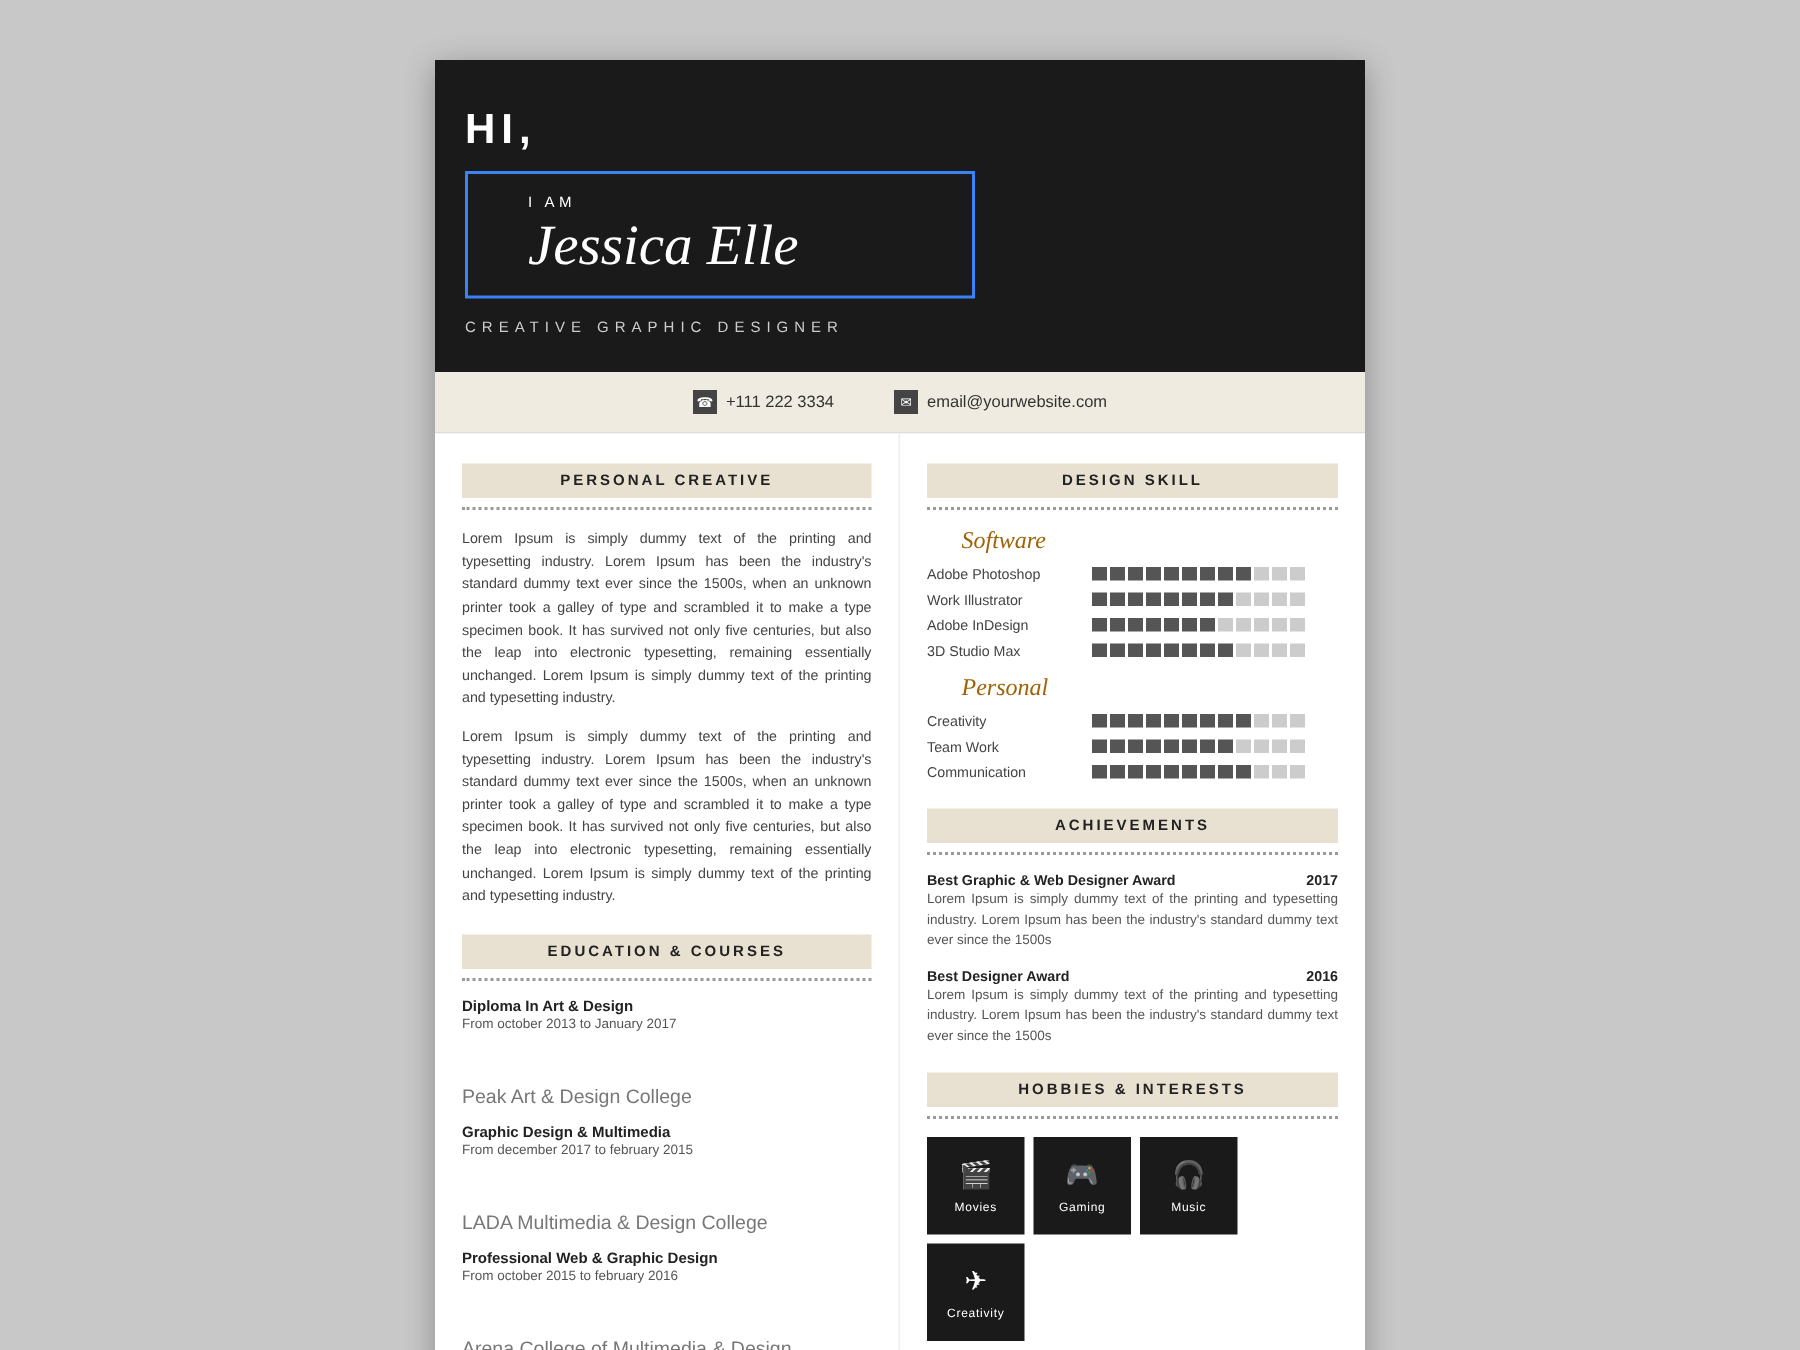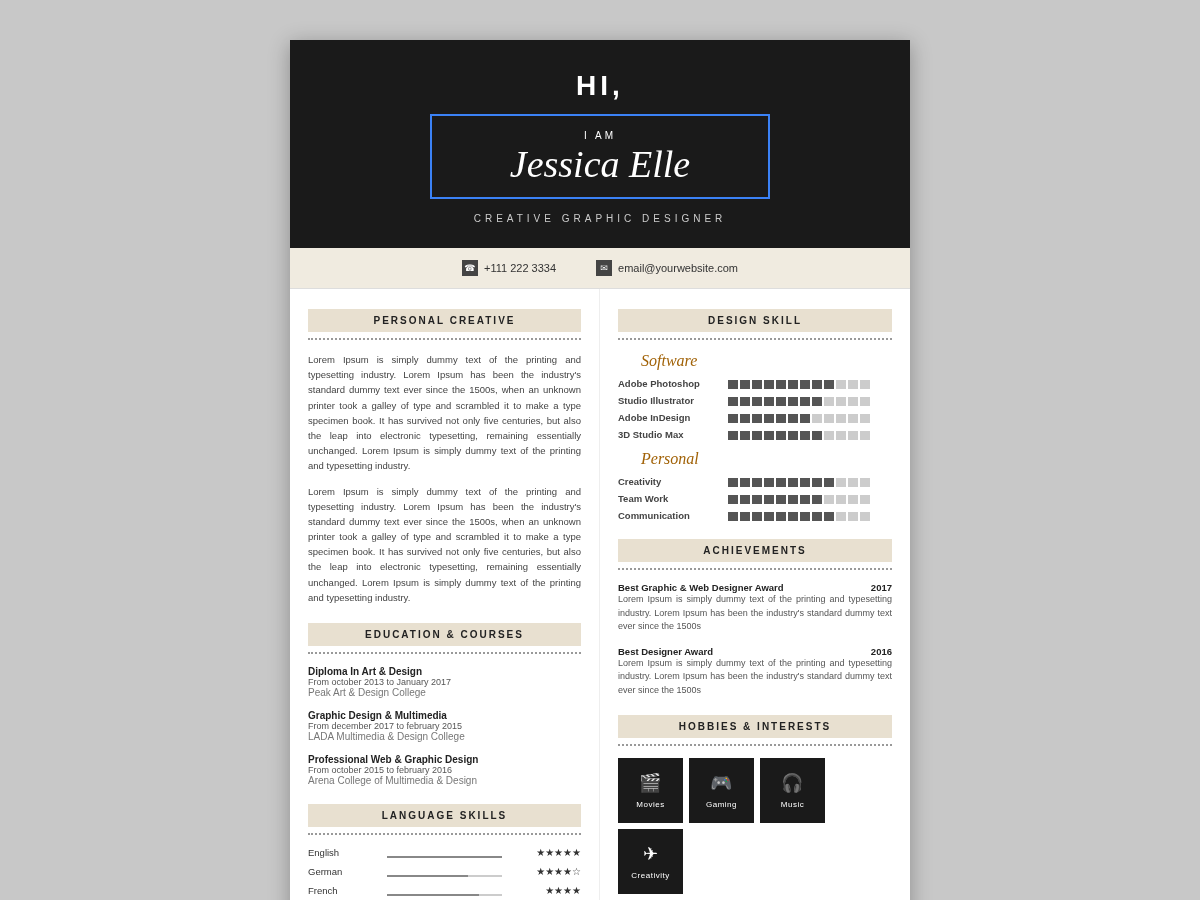--- a/index.html
+++ b/index.html
@@ -21,21 +21,20 @@
     .resume {
       width: 620px;
       background: #fff;
       box-shadow: 0 4px 20px rgba(0,0,0,0.3);
     }
 
     
     .header {
       background: #1a1a1a;
       color: #fff;
-      text-align: center;
       padding: 30px 20px 24px;
     }
     .header-hi {
       font-size: 28px;
       font-weight: 700;
       letter-spacing: 4px;
       margin-bottom: 12px;
     }
     .name-box {
       border: 2px solid #3b82f6;
@@ -142,22 +141,23 @@
     .edu-title {
       font-size: 10px;
       font-weight: 700;
       color: #222;
     }
     .edu-date {
       font-size: 9px;
       color: #555;
     }
     .edu-school {
-      font-size: 10px;
+      font-size: 13px;
       color: #777;
+      margin-top: 36px;
     }
 
     
     .lang-item {
       display: flex;
       align-items: flex-end;
       margin-bottom: 8px;
       gap: 24px;
     }
     .lang-name {
@@ -187,23 +187,22 @@
       font-family: 'Georgia', serif;
       font-style: italic;
       font-size: 16px;
       color: #a16207;
       margin-bottom: 8px;
       margin-left: 23px;
     }
 
     .skill-item {
       display: flex;
-      align-items: flex-end;
+      align-items: flex-start;
       margin-bottom: 6px;
-      font-weight: bold;
     }
     .skill-name {
       font-size: 9.5px;
       color: #444;
       width: 110px;
     }
     .skill-blocks {
       display: flex;
       gap: 2px;
     }
@@ -377,21 +376,21 @@
                   <div class="skill-block filled"></div>
                   <div class="skill-block filled"></div>
                   <div class="skill-block filled"></div>
                   <div class="skill-block filled"></div>
                   <div class="skill-block empty"></div>
                   <div class="skill-block empty"></div>
                   <div class="skill-block empty"></div>
                 </div>
     </div>
               <div class="skill-item">
-      <span class="skill-name">Studio Illustrator</span>
+      <span class="skill-name">Work Illustrator</span>
       <div class="skill-blocks">
                   <div class="skill-block filled"></div>
                   <div class="skill-block filled"></div>
                   <div class="skill-block filled"></div>
                   <div class="skill-block filled"></div>
                   <div class="skill-block filled"></div>
                   <div class="skill-block filled"></div>
                   <div class="skill-block filled"></div>
                   <div class="skill-block filled"></div>
                   <div class="skill-block empty"></div>

